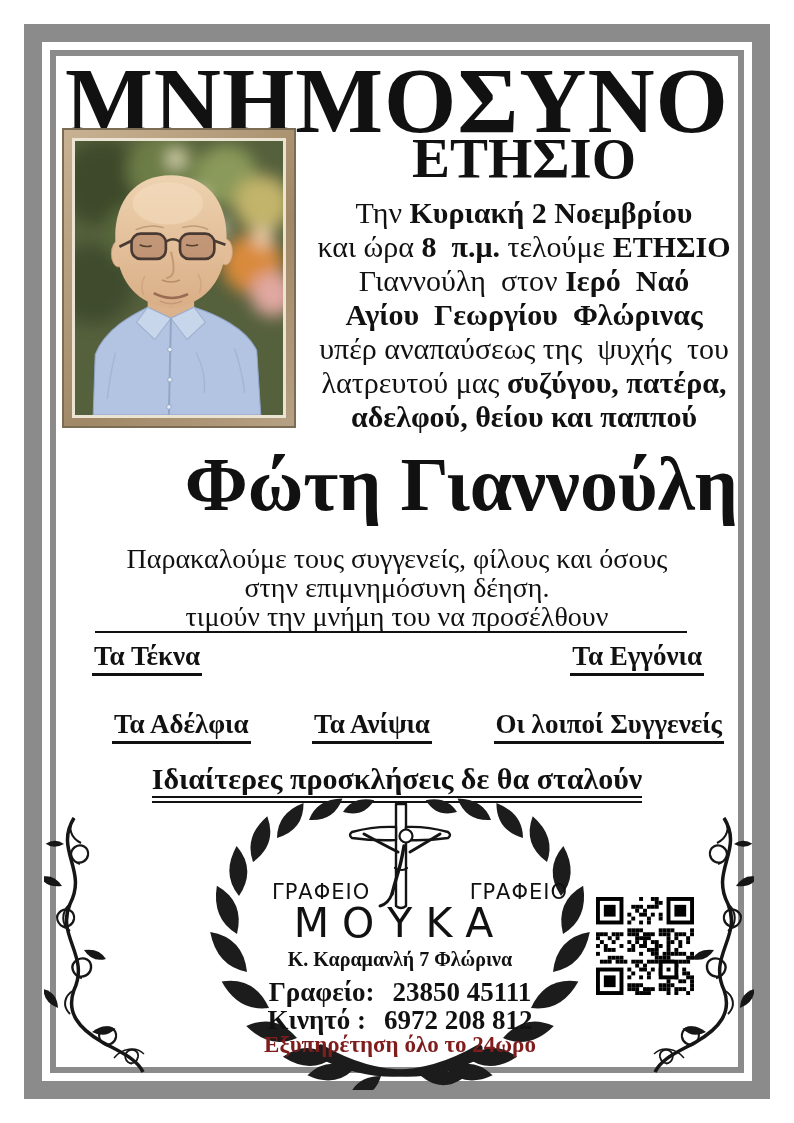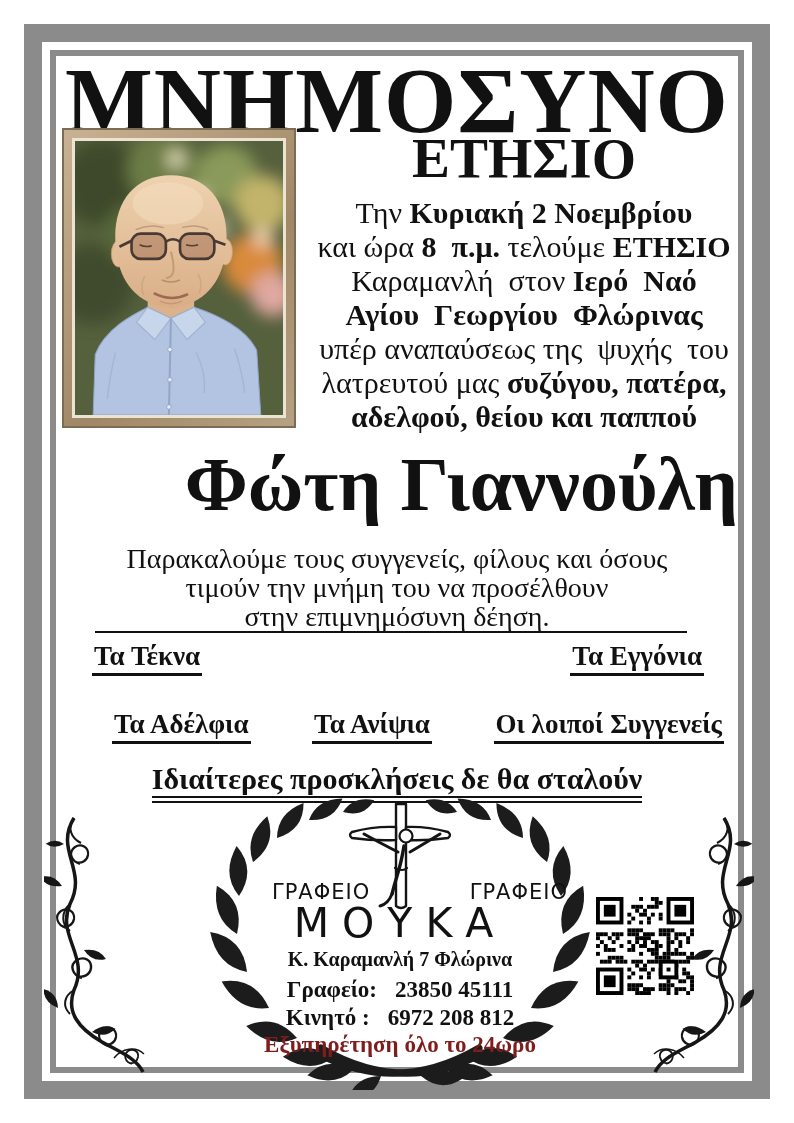--- a/index.html
+++ b/index.html
@@ -34,21 +34,21 @@
   .wreath{position:absolute;left:185px;top:798px;width:430px;height:292px;}
   .wreath svg{width:100%;height:100%;display:block;}
   .crucifix{position:absolute;left:348px;top:800px;width:104px;height:112px;}
   .crucifix svg{width:100%;height:100%;display:block;}
   .fh-top{position:absolute;top:880px;left:252px;width:296px;display:flex;justify-content:space-between;
           font-family:"DejaVu Sans","Liberation Sans",sans-serif;font-size:21px;letter-spacing:1px;margin-left:20px;}
   .fh-name{position:absolute;top:901px;left:215px;width:370px;text-align:center;
            font-family:"DejaVu Sans","Liberation Sans",sans-serif;font-size:41px;letter-spacing:13px;line-height:1.1;}
   .fh-addr{position:absolute;top:948px;left:200px;width:400px;text-align:center;font-size:20px;font-weight:bold;}
   .fh-line{position:absolute;left:200px;width:400px;display:flex;justify-content:center;gap:18px;
-           font-size:23px;font-weight:bold;}
+           font-size:27px;font-weight:bold;}
   .fh-office{top:977px;}
   .fh-mobile{top:1005px;}
   .fh-note{position:absolute;top:1032px;left:200px;width:400px;text-align:center;
            font-size:23px;font-weight:bold;color:#7f1d1d;}
   .qr{position:absolute;left:596px;top:897px;width:98px;height:98px;background:#fff;}
   .qr svg{width:100%;height:100%;display:block;}
 </style>
 </head>
 <body>
 
@@ -112,33 +112,33 @@
         <circle cx="94" cy="237" r="2.2" fill="#e8eef6" stroke="#8c9fc0" stroke-width="0.8"></circle>
         <circle cx="93" cy="264" r="2.2" fill="#e8eef6" stroke="#8c9fc0" stroke-width="0.8"></circle>
       </svg>
     </div>
   </div>
 
   <div class="anncol">
     <div class="subtitle">ΕΤΗΣΙΟ</div>
     <div class="ann-line"><span>Την </span><b>Κυριακή 2 Νοεμβρίου</b></div>
     <div class="ann-line"><span>και ώρα </span><b>8  π.μ.</b><span> τελούμε </span><b>ΕΤΗΣΙΟ</b></div>
-    <div class="ann-line"><span>Καραμανλή  στον </span><b>Ιερό  Ναό</b></div>
+    <div class="ann-line"><span>Γιαννούλη  στον </span><b>Ιερό  Ναό</b></div>
     <div class="ann-line"><b>Αγίου  Γεωργίου  Φλώρινας</b></div>
     <div class="ann-line"><span>υπέρ αναπαύσεως της  ψυχής  του</span></div>
     <div class="ann-line"><span>λατρευτού μας </span><b>συζύγου, πατέρα,</b></div>
     <div class="ann-line"><b>αδελφού, θείου και παππού</b></div>
   </div>
 
   <div class="deceased">Φώτη Γιαννούλη</div>
 
   <div class="invite">
     <div>Παρακαλούμε τους συγγενείς, φίλους και όσους</div>
+    <div>στην επιμνημόσυνη δέηση.</div>
     <div>τιμούν την μνήμη του να προσέλθουν</div>
-    <div>στην επιμνημόσυνη δέηση.</div>
   </div>
 
   <div class="divider"></div>
 
   <div class="sigrow row1">
     <span>Τα Τέκνα</span>
     <span>Τα Εγγόνια</span>
   </div>
   <div class="sigrow row2">
     <span>Τα Αδέλφια</span>

